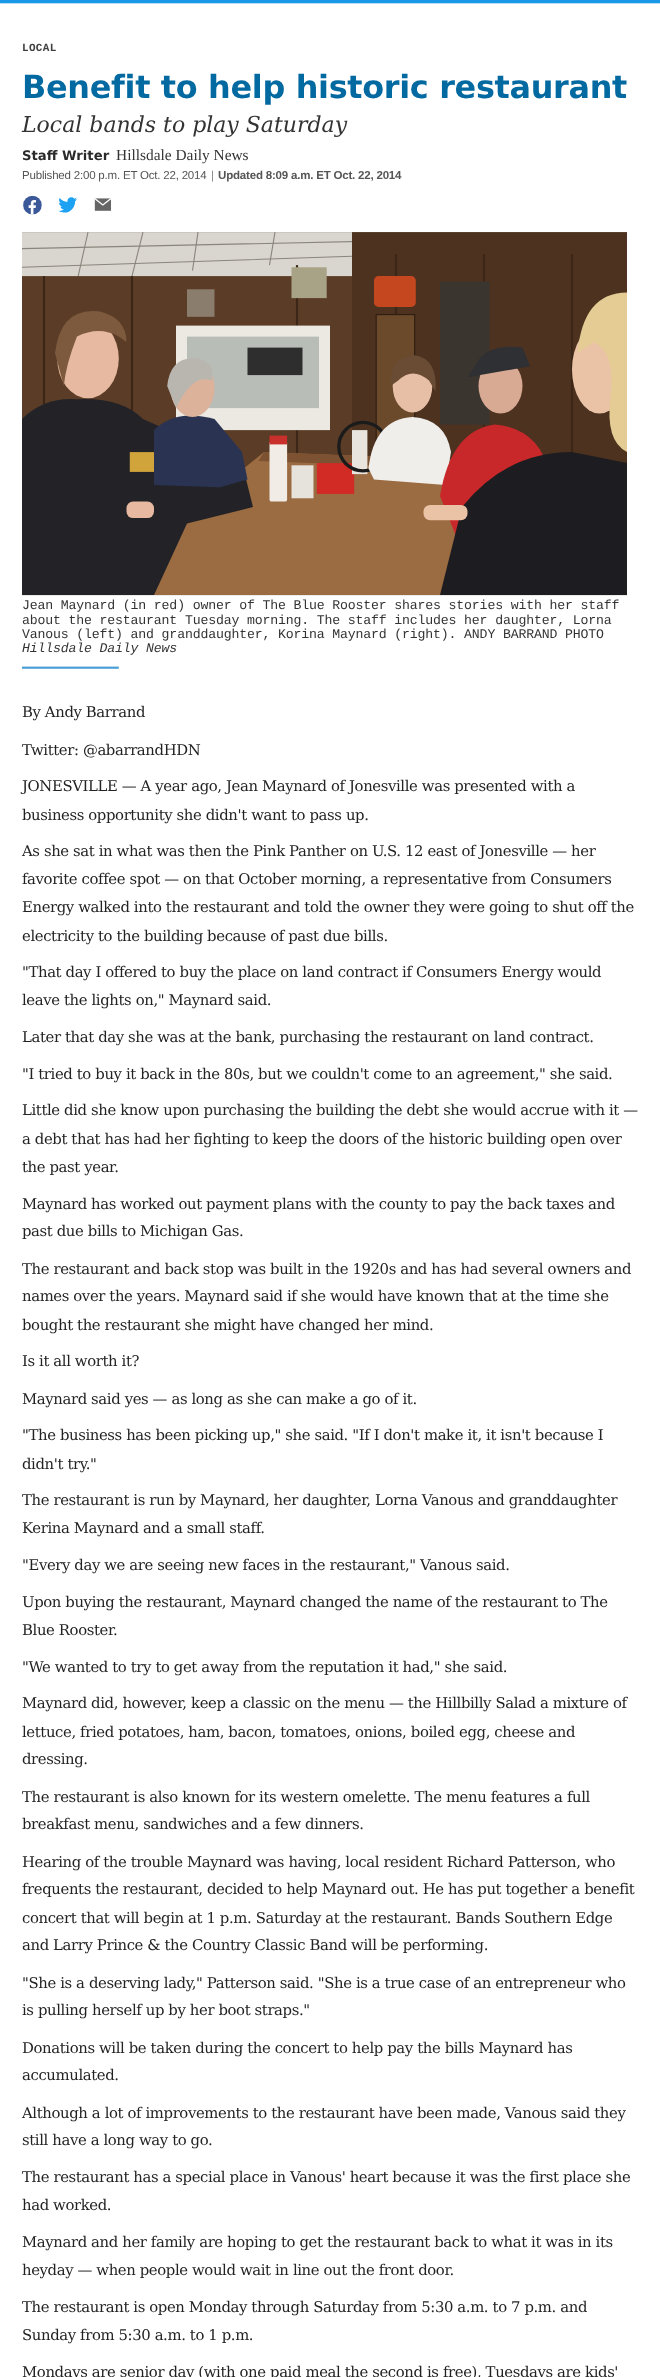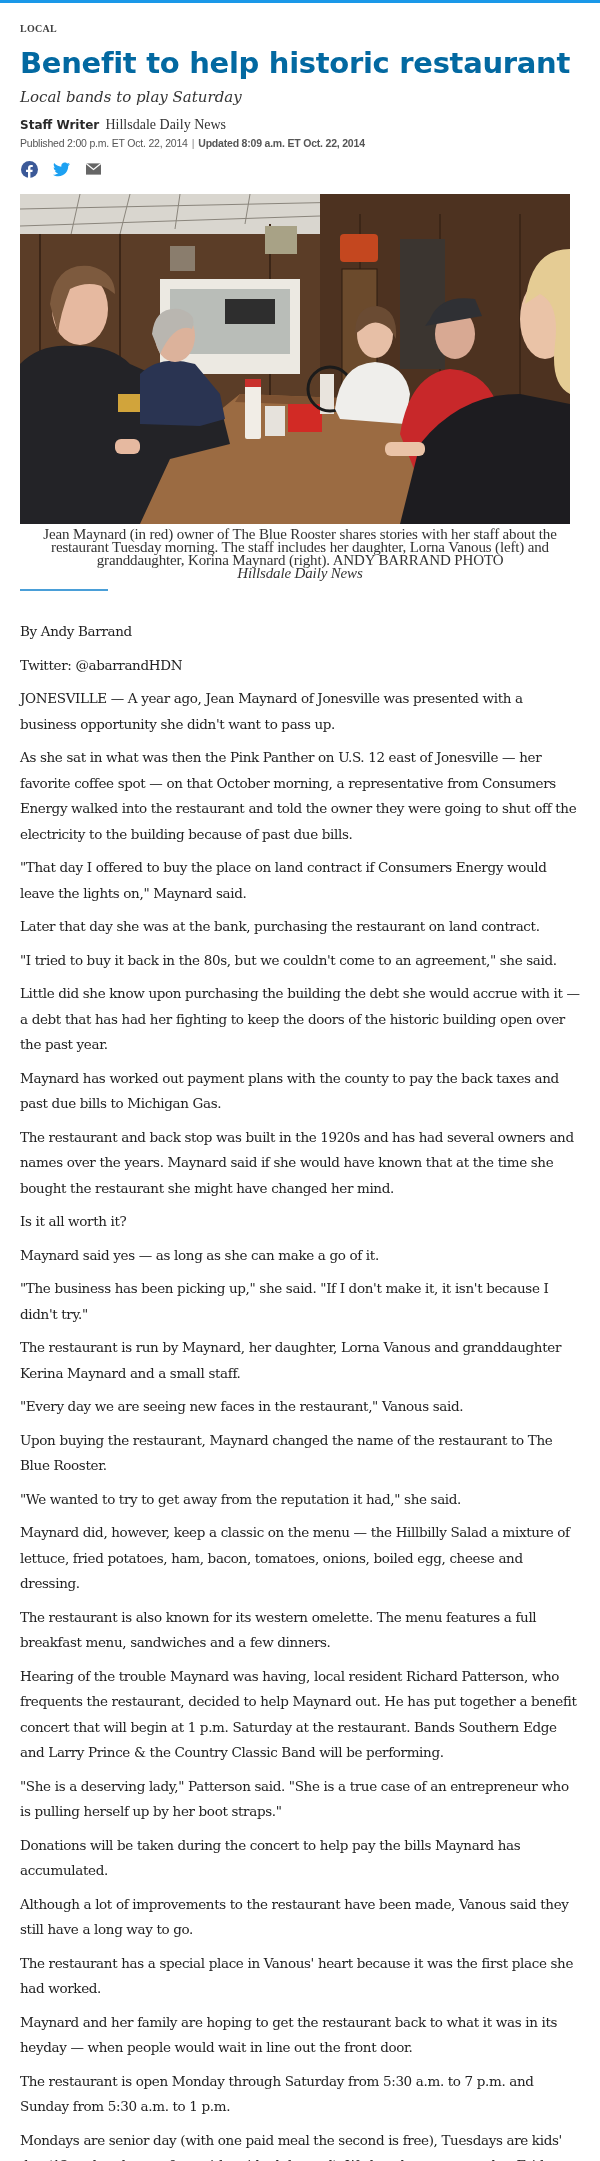--- a/index.html
+++ b/index.html
@@ -1,32 +1,32 @@
 <!DOCTYPE html>
 <html><head>
 <meta charset="utf-8">
 <style>
   * { box-sizing: border-box; margin: 0; padding: 0; }
   html, body { width: 600px; background: #ffffff; }
   body { font-family: "Liberation Serif", serif; color: #222; position: relative; }
   .top-bar { height: 3px; background: #1a98e8; width: 100%; }
   .wrap { padding: 0 20px; }
-  .section-label { font-family: Liberation Serif, serif; font-weight: bold; font-size: 10px; letter-spacing: 0.3px; color: #404040; margin-top: 20px; height: 12px; line-height: 12px; }
+  .section-label { font-family: Liberation Mono, monospace; font-weight: bold; font-size: 10px; letter-spacing: 0.3px; color: #404040; margin-top: 36px; height: 12px; line-height: 12px; }
   .headline { font-family: "DejaVu Sans", sans-serif; font-weight: bold; font-size: 29px; line-height: 36px; color: #0369a1; margin-top: 10px; letter-spacing: -0.3px; }
-  .subhead { font-family: "DejaVu Serif", serif; font-style: italic; font-size: 15px; line-height: 20px; color: #333; margin-top: 6px; }
+  .subhead { font-family: "DejaVu Serif", serif; font-style: italic; font-size: 20px; line-height: 20px; color: #333; margin-top: 6px; }
   .byline { margin-top: 10px; font-size: 13px; line-height: 16px; }
   .byline .author { font-family: "DejaVu Sans", sans-serif; font-weight: bold; font-size: 12px; color: #2a2a2a; }
   .byline .org { font-family: "Liberation Serif", serif; font-size: 14px; color: #333; margin-left: 3px; }
   .dates { font-family: Liberation Sans, sans-serif; font-size: 10.5px; color: #555; margin-top: 3px; line-height: 14px; letter-spacing: -0.2px; }
   .dates .sep { margin: 0 4px; color: #888; }
   .dates .updated { font-weight: bold; color: #555; }
   .share { display: flex; gap: 14px; margin-top: 10px; height: 18px; align-items: center; }
   .share span { display: inline-flex; width: 18px; height: 18px; align-items: center; justify-content: center; cursor: pointer; }
   .photo { margin-top: 16px; width: 550px; height: 330px; position: relative; overflow: hidden; background: #4a3322; }
-  .caption { font-family: Liberation Serif, serif; font-size: 15px; line-height: 13px; color: #333; margin-top: 4px; letter-spacing: -0.15px; text-align: center; }
+  .caption { font-family: Liberation Mono, monospace; font-size: 12px; line-height: 13px; color: #333; margin-top: 4px; letter-spacing: -0.15px; }
   .caption .credit { font-style: italic; display: block; }
   .divider { width: 88px; height: 2px; background: #4a9fd8; margin-top: 9px; }
   .body-text { margin-top: 28px; font-family: "DejaVu Serif", serif; font-size: 13.5px; line-height: 25.5px; color: #222; }
   .body-text p { margin-bottom: 8px; letter-spacing: -0.35px; }
 </style>
 </head>
 <body>
 
 <div class="top-bar"></div>
 

